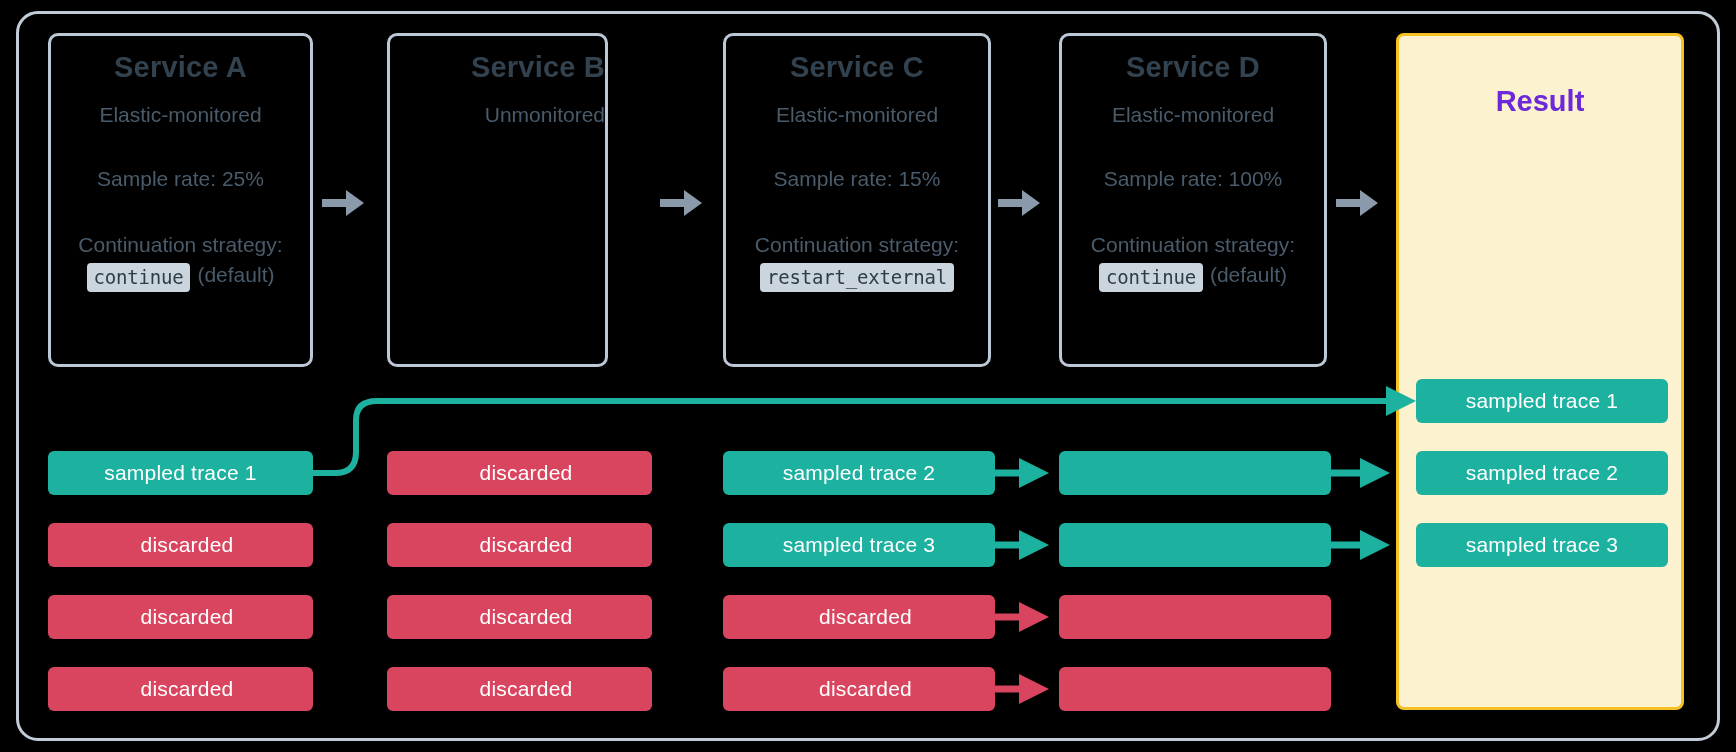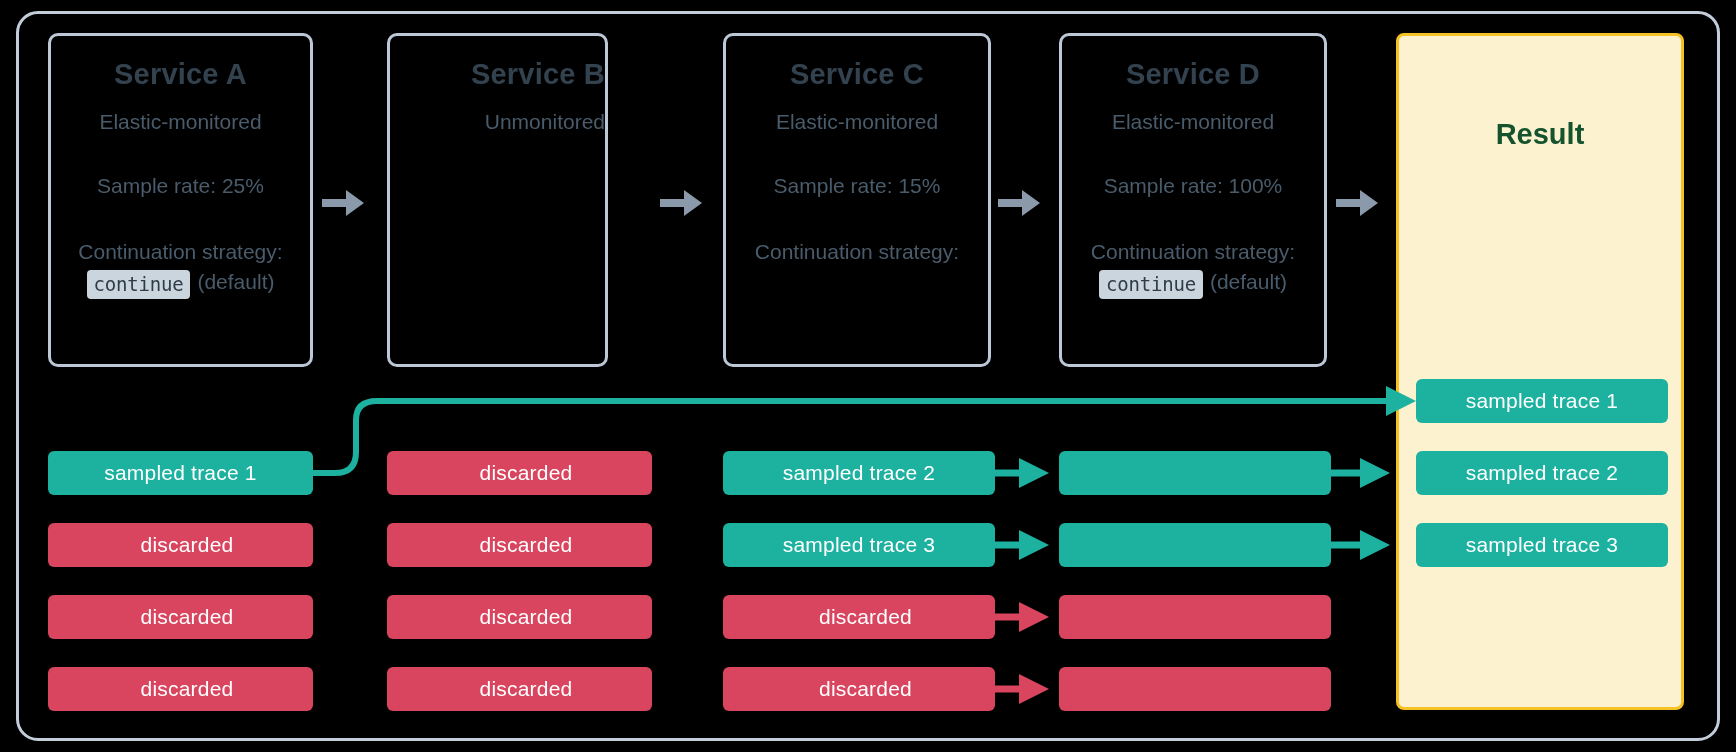--- a/index.html
+++ b/index.html
@@ -28,21 +28,21 @@
   .svc-box {
     position: absolute;
     top: 33px;
     height: 334px;
     border: 3px solid #BCC8D6;
     border-radius: 10px;
     background: #000000;
     display: flex;
     flex-direction: column;
     align-items: center;
-    padding-top: 23px;
+    padding-top: 16px;
   }
   .svc-title {
     font-size: 29px;
     font-weight: bold;
     color: #33424F;
     letter-spacing: .2px;
     line-height: 1.1;
   }
   .svc-mon {
     margin-top: 19px;
@@ -90,24 +90,24 @@
   .result-box {
     position: absolute;
     left: 1396px; top: 33px;
     width: 288px; height: 677px;
     background: #FCF2CF;
     border: 3px solid #F5C124;
     border-radius: 8px;
   }
   .result-title {
     text-align: center;
-    margin-top: 82px;
+    margin-top: 49px;
     font-size: 29px;
     font-weight: bold;
-    color: #14532d;
+    color: #6d28d9;
   }
 
   
   .gray-arrow {
     position: absolute;
     top: 190px;
     width: 42px; height: 26px;
   }
 
   
@@ -154,20 +154,23 @@
   <div class="svc-box" style="left:387px; width:221px;align-items:flex-end;">
     <div class="svc-title">Service B</div>
     <div class="svc-mon">Unmonitored</div>
   </div>
 
   <div class="svc-box" style="left:723px; width:268px;">
     <div class="svc-title">Service C</div>
     <div class="svc-mon">Elastic-monitored</div>
     <div class="svc-rate">Sample rate: 15%</div>
     <div class="svc-cont-label">Continuation strategy:</div>
+    <div class="svc-strategy-line">
+      <span class="code-chip">restart_external</span>
+    </div>
   </div>
 
   <div class="svc-box" style="left:1059px; width:268px;">
     <div class="svc-title">Service D</div>
     <div class="svc-mon">Elastic-monitored</div>
     <div class="svc-rate">Sample rate: 100%</div>
     <div class="svc-cont-label">Continuation strategy:</div>
     <div class="svc-strategy-line">
       <span class="code-chip">continue</span>
       <span class="default-note">(default)</span>

